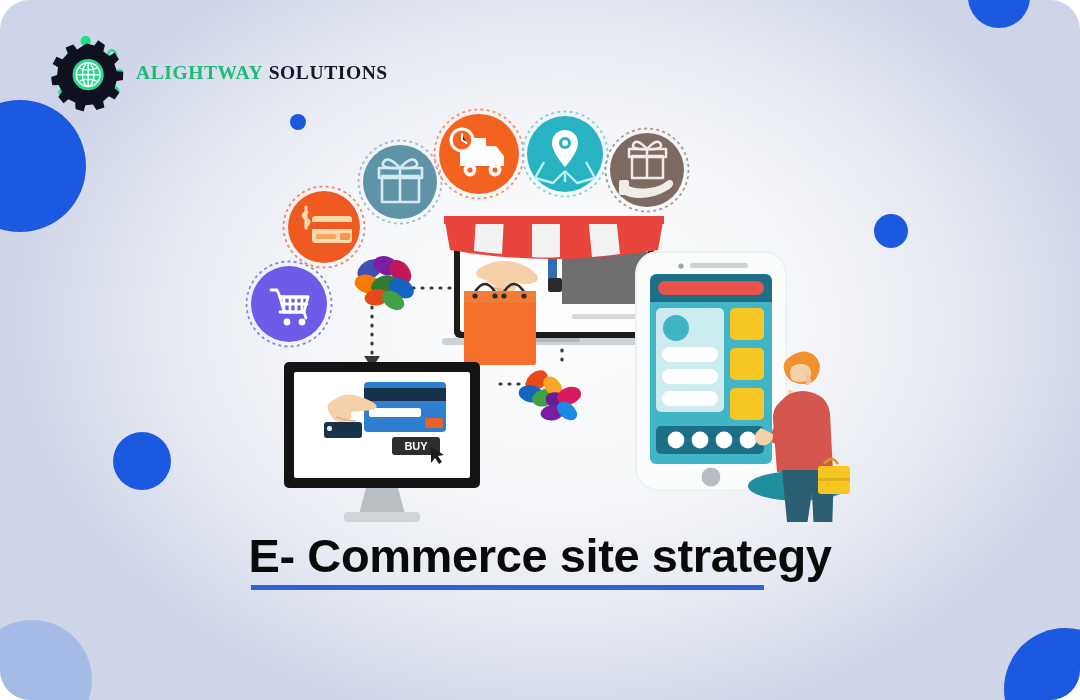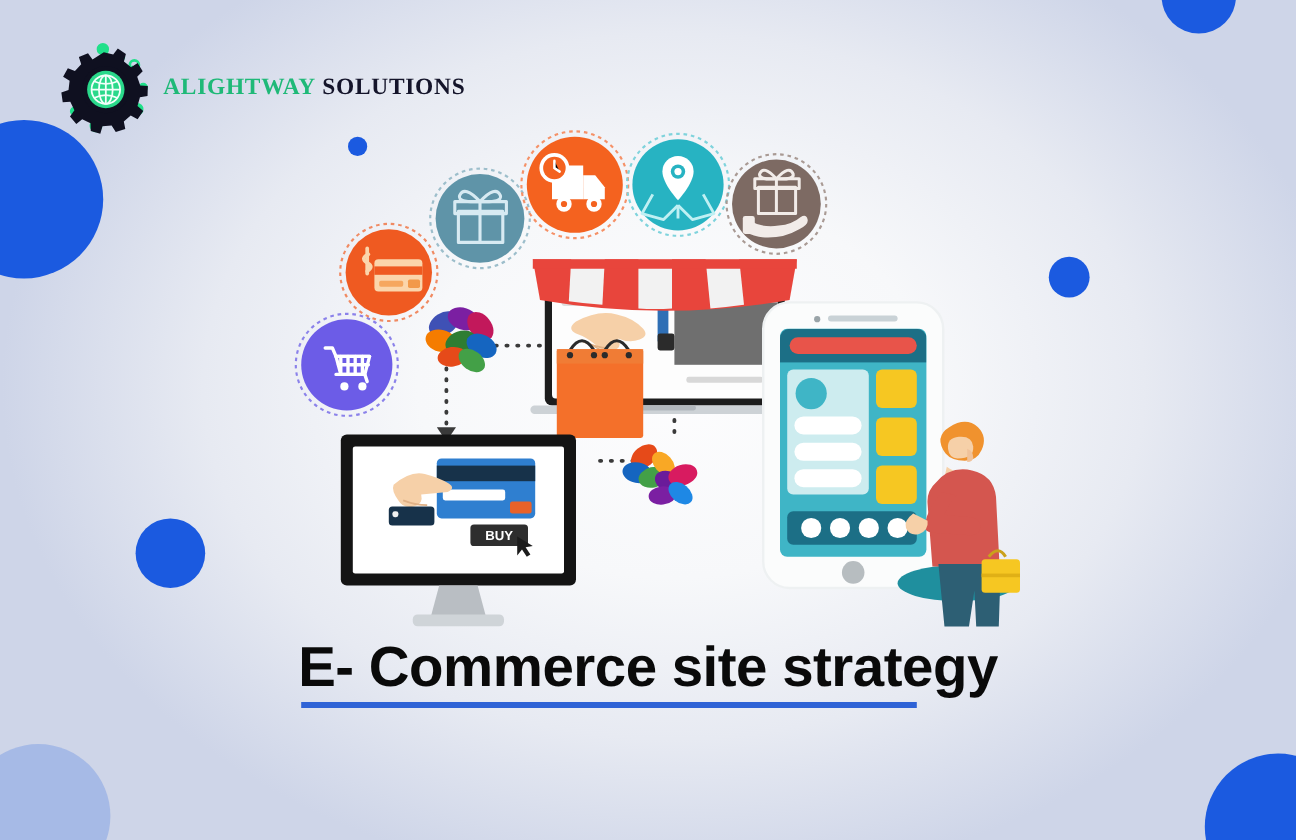--- a/index.html
+++ b/index.html
@@ -6,20 +6,21 @@
   body{
     width:1080px;height:700px;overflow:hidden;
     font-family:"Liberation Sans",sans-serif;
     background:#ffffff;
   }
   #stage{
     position:relative;width:1080px;height:700px;overflow:hidden;
     background:
       radial-gradient(ellipse 560px 420px at 52% 46%, #fdfdfe 0%, #f7f8fa 38%, #e7eaf2 70%, #ced5e8 100%),
       linear-gradient(135deg,#cdd4e7 0%,#dfe3ef 30%,#f2f3f7 55%,#dde2ee 80%,#c9d1e6 100%);
+    border-radius: 30px;
   }
 
   
   .deco{position:absolute;border-radius:50%;background:#1b5ae0;}
   .deco.c1{left:-46px;top:100px;width:132px;height:132px;}
   .deco.c2{left:968px;top:-34px;width:62px;height:62px;}
   .deco.c3{left:113px;top:432px;width:58px;height:58px;}
   .deco.c4{left:874px;top:214px;width:34px;height:34px;}
   .deco.c5{left:290px;top:114px;width:16px;height:16px;}
   .deco.c6{left:1004px;top:628px;width:122px;height:122px;}

